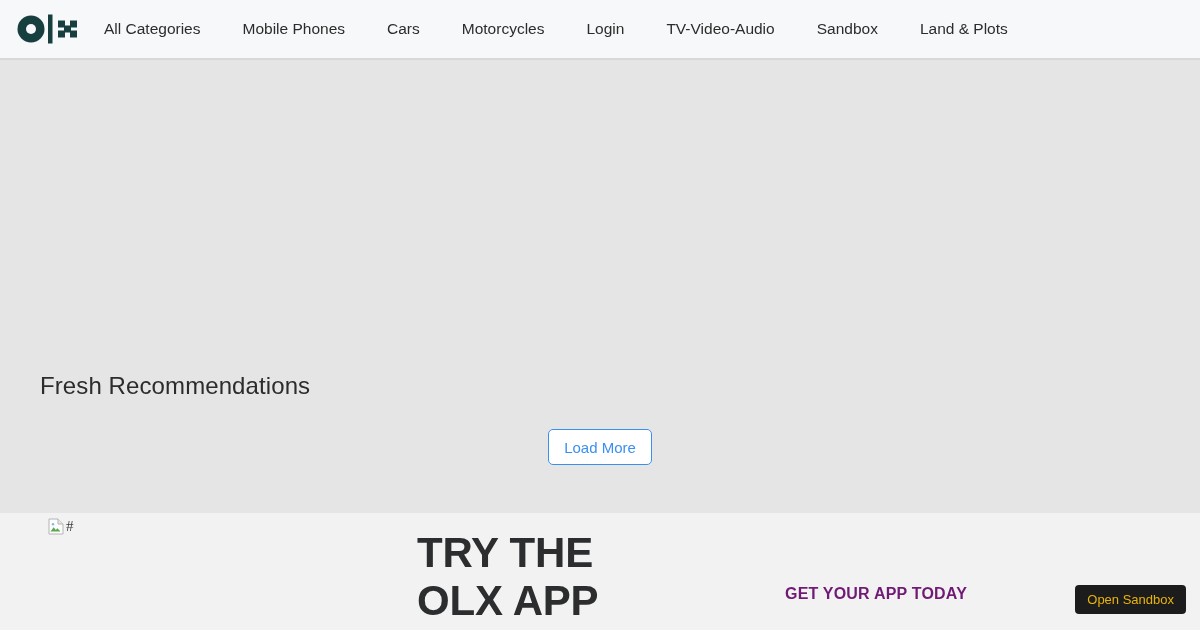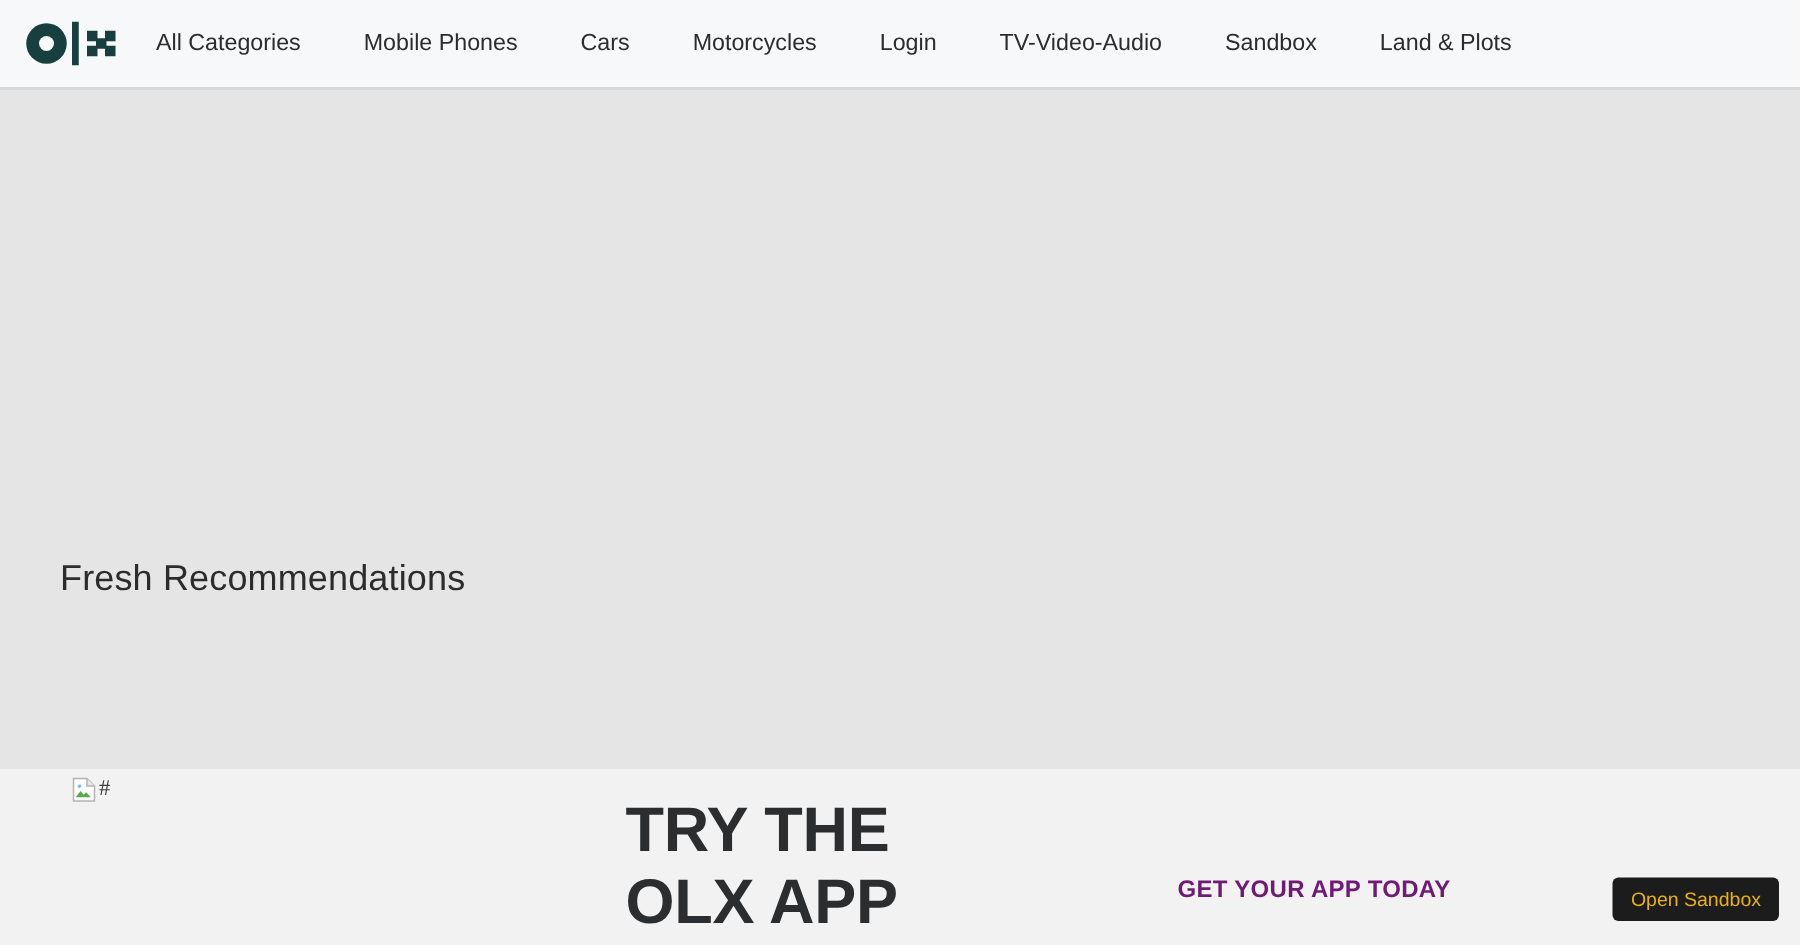--- a/index.html
+++ b/index.html
@@ -216,20 +216,23 @@
   </nav>
 
 </div>
 
 <div class="main">
 
   <h2 class="section-title">Fresh Recommendations</h2>
 
   <div class="listings-grid"></div>
 
+  <div class="load-more-wrap">
+    <button class="load-more-btn">Load More</button>
+  </div>
 </div>
 
 <div class="app-banner">
 
   <div class="banner-img-placeholder">
     <span>
       <svg class="broken-img-icon" width="17" height="17" viewBox="0 0 17 17" aria-hidden="true">
         <path d="M1 1 h9 l5 5 v10 h-14 z" fill="#fdfdfd" stroke="#b4b4b4" stroke-width="1"></path>
         <path d="M10 1 v5 h5" fill="#e8e8e8" stroke="#b4b4b4" stroke-width="1"></path>
         <path d="M2.5 13.5 l3.2 -4.2 l2.1 2.6 l1.6 -1.7 l3.1 3.3 z" fill="#5ba84f"></path>

